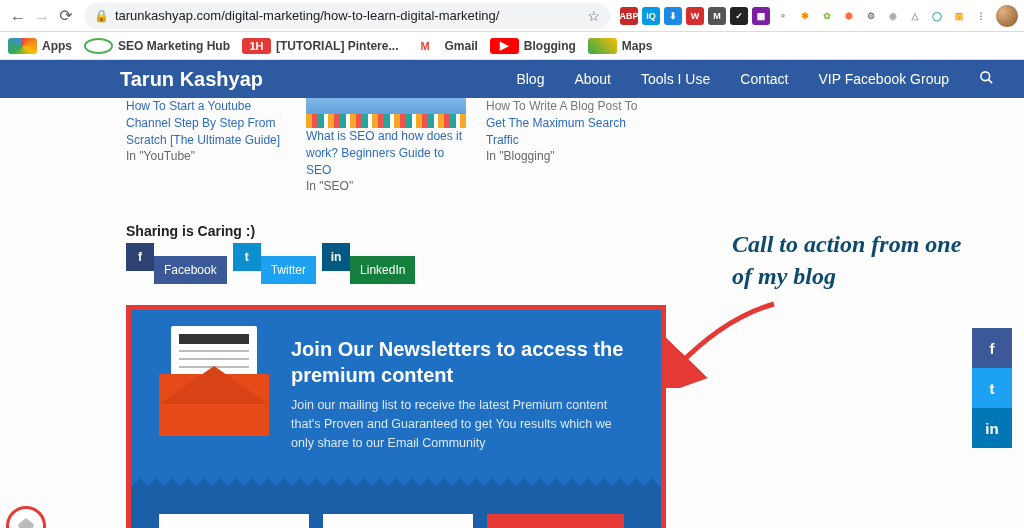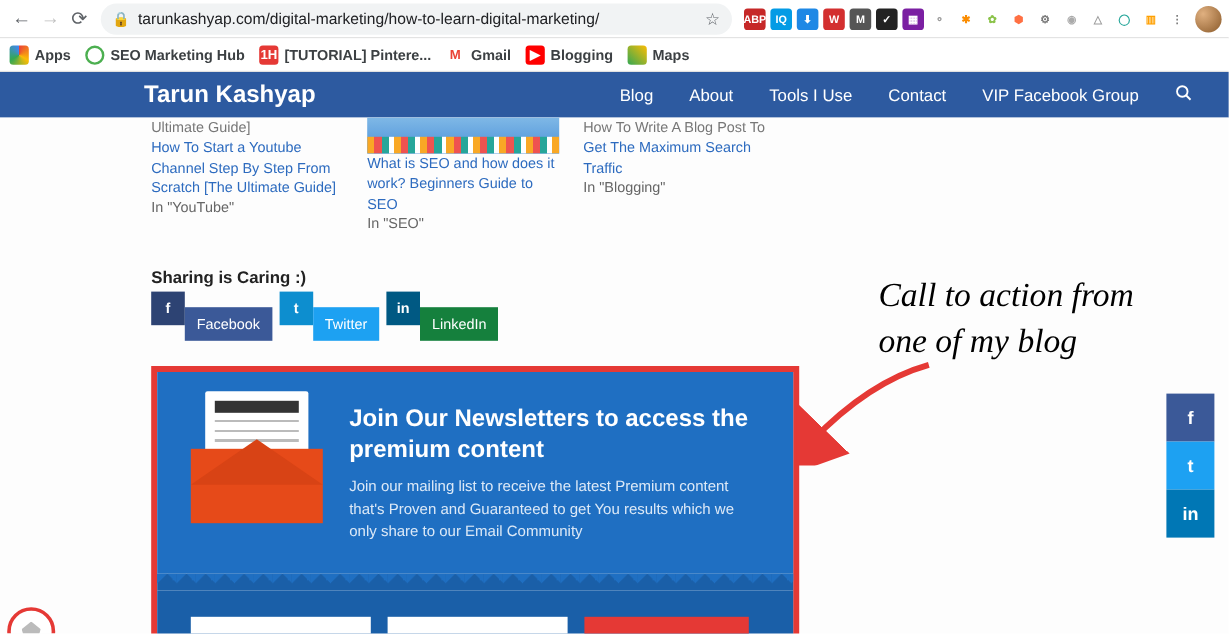--- a/index.html
+++ b/index.html
@@ -13,21 +13,21 @@
   .addr-wrap .lock { font-size:12px; color:#5f6368; margin-right:6px;}
   .addr-wrap .url { flex:1; font-size:13px; color:#202124; white-space:nowrap; overflow:hidden;}
   .addr-wrap .star { color:#5f6368; font-size:14px;}
   .ext-icons { display:flex; align-items:center; gap:4px; padding-left:4px;}
   .ext-icons .ei { width:18px; height:18px; border-radius:3px; display:flex; align-items:center; justify-content:center; font-size:9px; font-weight:bold; color:#fff;}
   .avatar { width:22px; height:22px; border-radius:50%; background:radial-gradient(circle at 30% 30%, #e0b080, #8a5a2a); margin-left:6px;}
 
   
   .bm-bar { height:28px; background:#fff; display:flex; align-items:center; padding:0 8px; border-bottom:1px solid #e0e0e0; gap:12px;}
   .bm-bar .bm { display:flex; align-items:center; gap:5px; font-size:12px; color:#3c4043; white-space:nowrap; cursor:pointer;font-weight:bold;}
-  .bm .ico { width:16px; height:16px; display:flex; align-items:center; justify-content:center; font-size:11px; border-radius:3px;}
+  .bm .ico { width:29px; height:16px; display:flex; align-items:center; justify-content:center; font-size:11px; border-radius:3px;}
 
   
   .site-nav { height:38px; background:#2d5aa0; display:flex; align-items:center; color:#fff;}
   .site-nav .brand { width:380px; padding-left:120px; font-size:20px; font-weight:bold;}
   .site-nav .menu { display:flex; gap:30px; font-size:14px; margin-left:auto; margin-right:30px; align-items:center;}
   .site-nav .menu span { cursor:pointer; }
   .site-nav .search { font-size:15px; cursor:pointer;}
 
   
   .page { background:#fdfdfd; height:430px; position:relative; }
@@ -70,21 +70,21 @@
   .cta-bot input { height:38px; background:#fff; border:none; padding:0 12px; font-size:13px; color:#555;}
   .cta-bot .in-name{ width:150px;} .cta-bot .in-email{ width:150px;}
   .cta-bot .sub { height:38px; background:#e53935; color:#fff; font-weight:bold; letter-spacing:1px; font-size:12px; border:none; padding:0 26px; cursor:pointer;}
 
   
   .side-share { position:absolute; right:12px; top:230px; display:flex; flex-direction:column;}
   .side-share .ss { width:40px; height:40px; display:flex; align-items:center; justify-content:center; color:#fff; font-weight:bold; font-size:15px; cursor:pointer;}
   .ss.f{background:#3b5998;} .ss.t{background:#1da1f2;} .ss.l{background:#0077b5;}
 
   
-  .anno-text { position:absolute; right:62px; top:130px; width:230px; color:#000000; font-family:Georgia, 'Times New Roman', serif; font-style:italic; font-size:28px; line-height:1.35; font-weight:400; pointer-events:none;}
+  .anno-text { position:absolute; right:62px; top:130px; width:230px; color:#0c4a6e; font-family:Georgia, 'Times New Roman', serif; font-style:italic; font-size:24px; line-height:1.35; font-weight:700; pointer-events:none;}
   .anno-arrow { position:absolute; left:664px; top:200px; pointer-events:none;}
 
   
   .bl-ind { position:absolute; left:4px; bottom:0; width:44px; height:28px; overflow:hidden;}
   .bl-ind .c{ width:40px; height:40px; border-radius:50%; border:3px solid #e53935; background:#fff; position:absolute; left:2px; top:6px; display:flex; align-items:center; justify-content:center;}
   .bl-ind .c::after{content:""; width:16px; height:16px; background:#bbb; clip-path:polygon(50% 0,100% 40%,80% 100%,20% 100%,0 40%);}
 </style>
 </head>
 <body>
 
@@ -159,21 +159,20 @@
           <line x1="21" y1="21" x2="15" y2="15"></line>
         </svg></span>
   </div>
 </div>
 
 <div class="page">
   <div class="content">
 
     <div class="related">
       <div class="rel-col">
-        <div class="cut">Ultimate Guide]</div>
         <a href="#">How To Start a Youtube Channel Step By Step From Scratch [The Ultimate Guide]</a>
         <div class="meta">In "YouTube"</div>
       </div>
       <div class="rel-col">
         <div class="thumb"></div>
         <a href="#">What is SEO and how does it work? Beginners Guide to SEO</a>
         <div class="meta">In "SEO"</div>
       </div>
       <div class="rel-col">
         <div class="cut">How To Write A Blog Post To</div>

